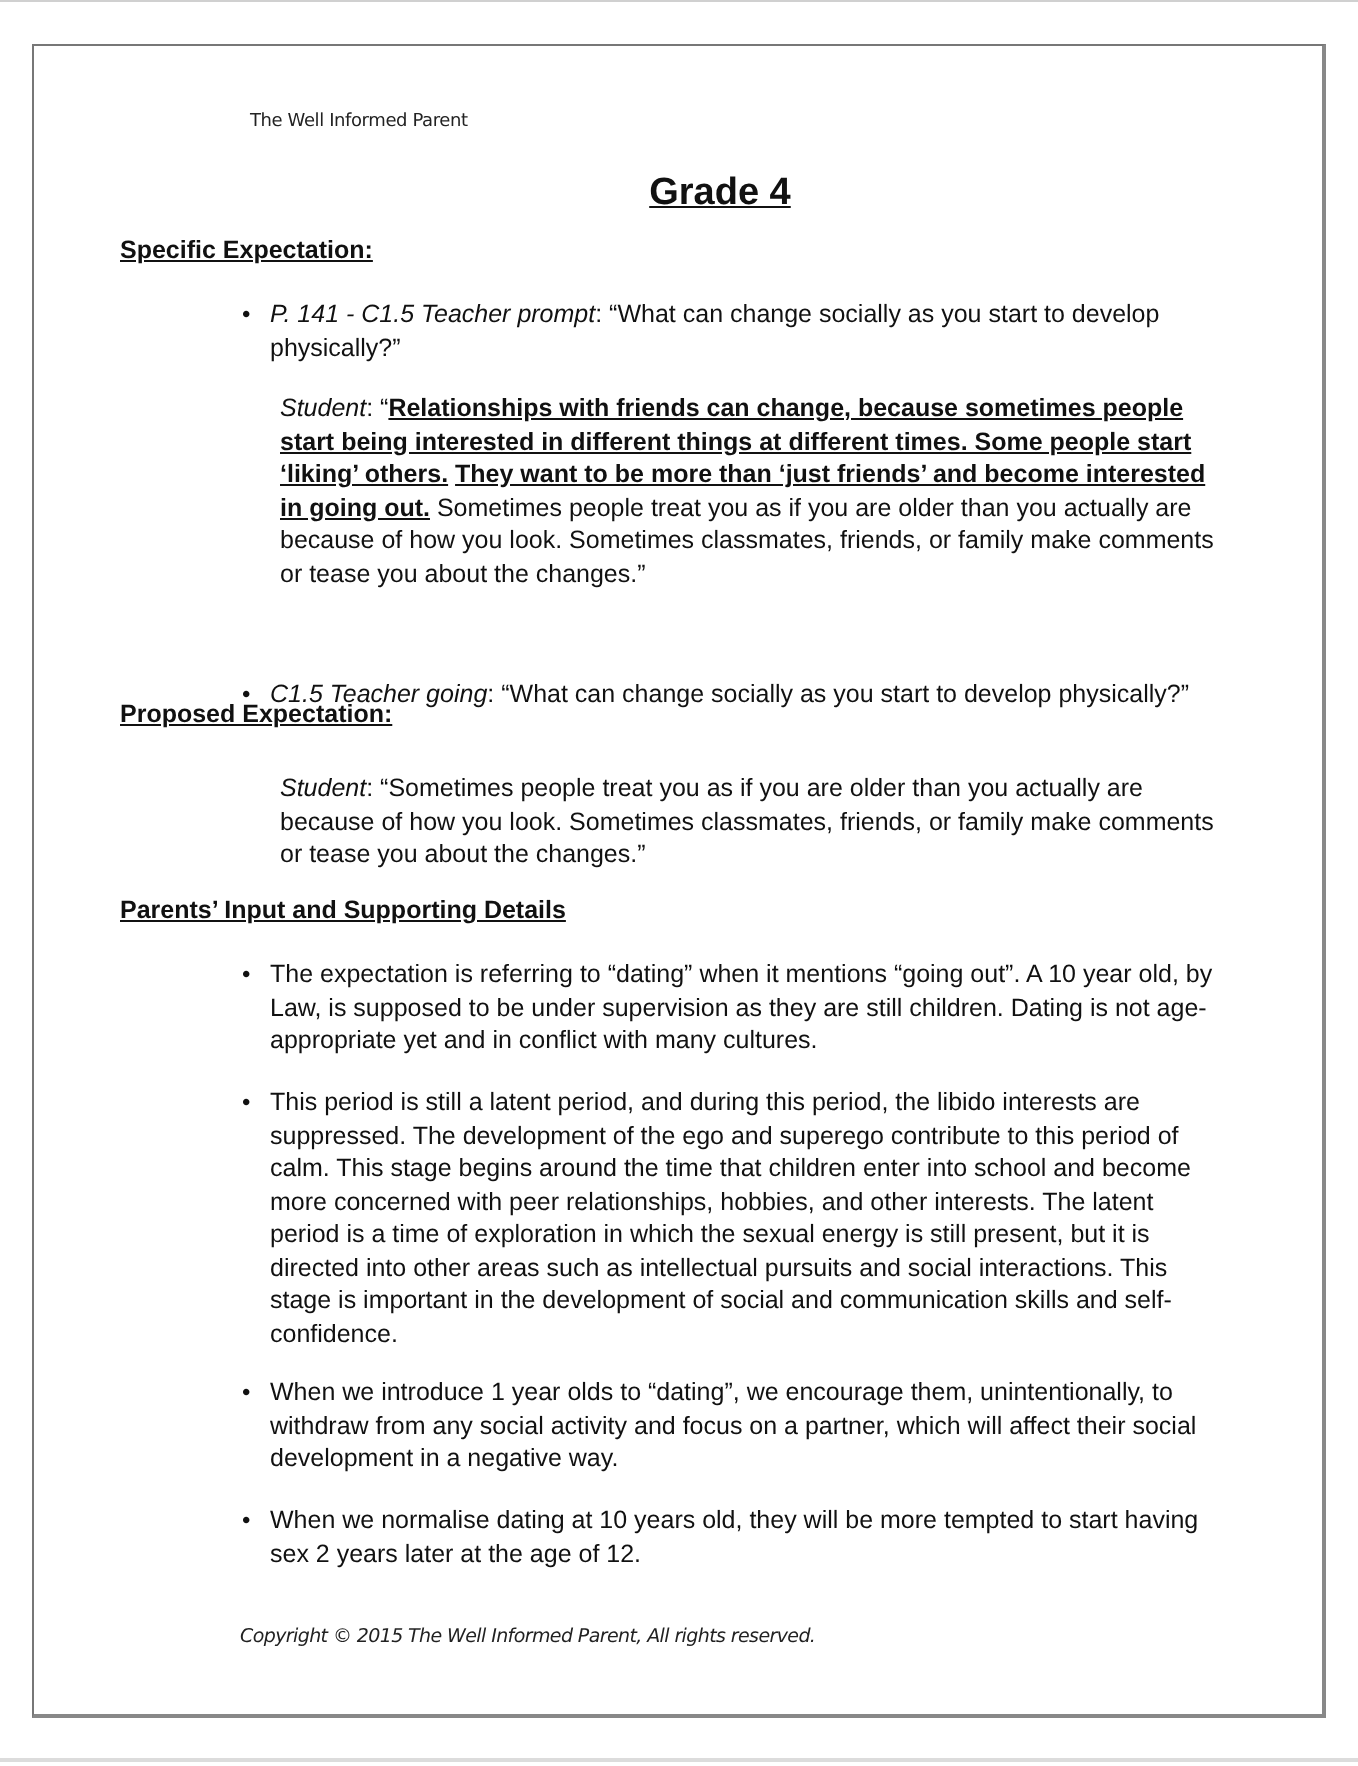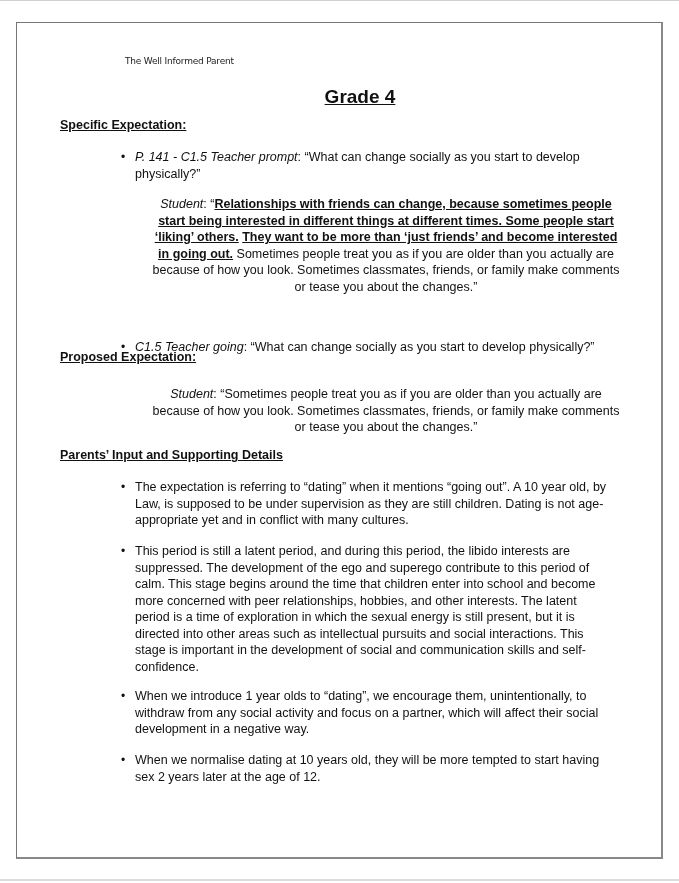--- a/index.html
+++ b/index.html
@@ -17,21 +17,21 @@
       background: #fff; box-sizing: content-box;
     }
     .abs { position: absolute; }
     .header-text { left: 63px; top: 33px; font-size: 9px; color: #222; font-family: "DejaVu Sans", sans-serif; letter-spacing: -0.2px; margin-left: 45px; }
     .title { left: 0; width: 644px; top: 63px; text-align: center; font-size: 19px; font-weight: bold; }
     .title span { text-decoration: underline; padding-left: 42px; }
     .heading { left: 43px; font-size: 12.5px; font-weight: bold; text-decoration: underline; }
     .bullet-item { left: 104px; width: 490px; font-size: 12.5px; line-height: 16.5px; }
     .bullet-item .dot { position: absolute; left: 0; top: 0; width: 16px; font-size: 12px; }
     .bullet-item .txt { margin-left: 14px; display: block; }
-    .para { left: 134px; width: 470px; font-size: 12.5px; line-height: 16.5px; text-align: center; }
+    .para { left: 123px; width: 470px; font-size: 12.5px; line-height: 16.5px; }
     .it { font-style: italic; }
     .bu { font-weight: bold; text-decoration: underline; }
     .copyright { left: 103px; top: 790px; font-size: 9.5px; font-style: italic; font-family: "DejaVu Sans", sans-serif; letter-spacing: -0.3px; color: #222; }
   </style>
 </head>
 <body>
 
 <div class="top-rule"></div>
 
 <div class="page">
@@ -75,15 +75,16 @@
   <div class="abs bullet-item" style="top:665px;">
     <span class="dot">•</span>
     <span class="txt">When we introduce 1 year olds to “dating”, we encourage them, unintentionally, to withdraw from any social activity and focus on a partner, which will affect their social development in a negative way.</span>
   </div>
 
   <div class="abs bullet-item" style="top:729px;">
     <span class="dot">•</span>
     <span class="txt">When we normalise dating at 10 years old, they will be more tempted to start having sex 2 years later at the age of 12.</span>
   </div>
 
+  <div class="abs copyright">Copyright © 2015 The Well Informed Parent, All rights reserved.</div>
 </div>
 
 <div class="bottom-rule"></div>
 
 </body></html>

